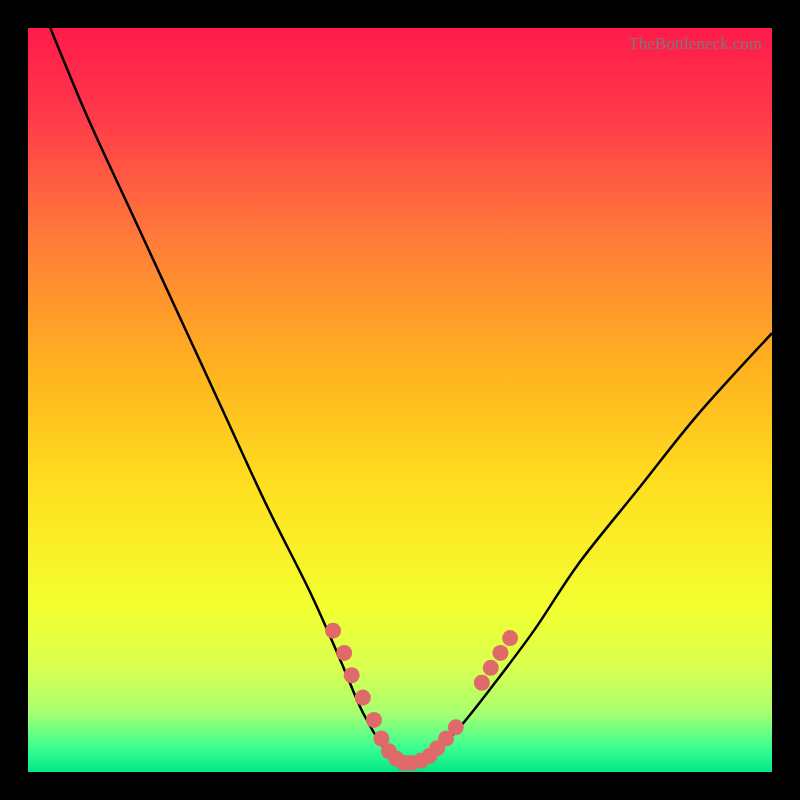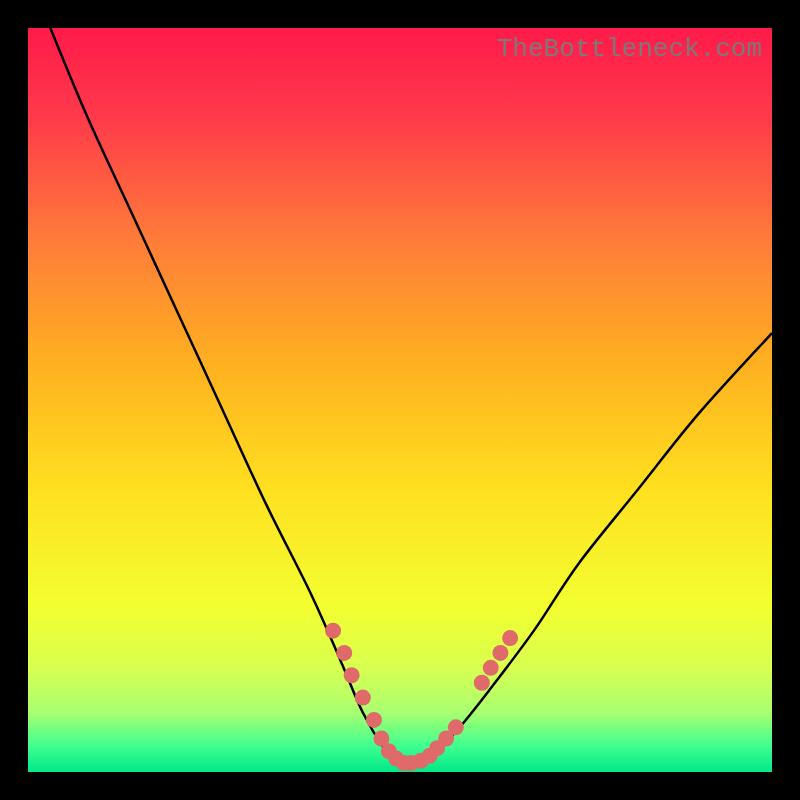--- a/index.html
+++ b/index.html
@@ -17,23 +17,23 @@
     top: 28px;
     width: 744px;
     height: 744px;
     background: #fff;
   }
   .watermark {
     position: absolute;
     top: 6px;
     right: 10px;
     color: #7a7a7a;
-    font-size: 26px;
+    font-size: 17px;
     font-weight: 500;
-    font-family: Liberation Mono, monospace;
+    font-family: Liberation Serif, serif;
     z-index: 5;
   }
   svg {
     display: block;
   }
 </style>
 </head>
 <body>
 
 <div class="frame">

